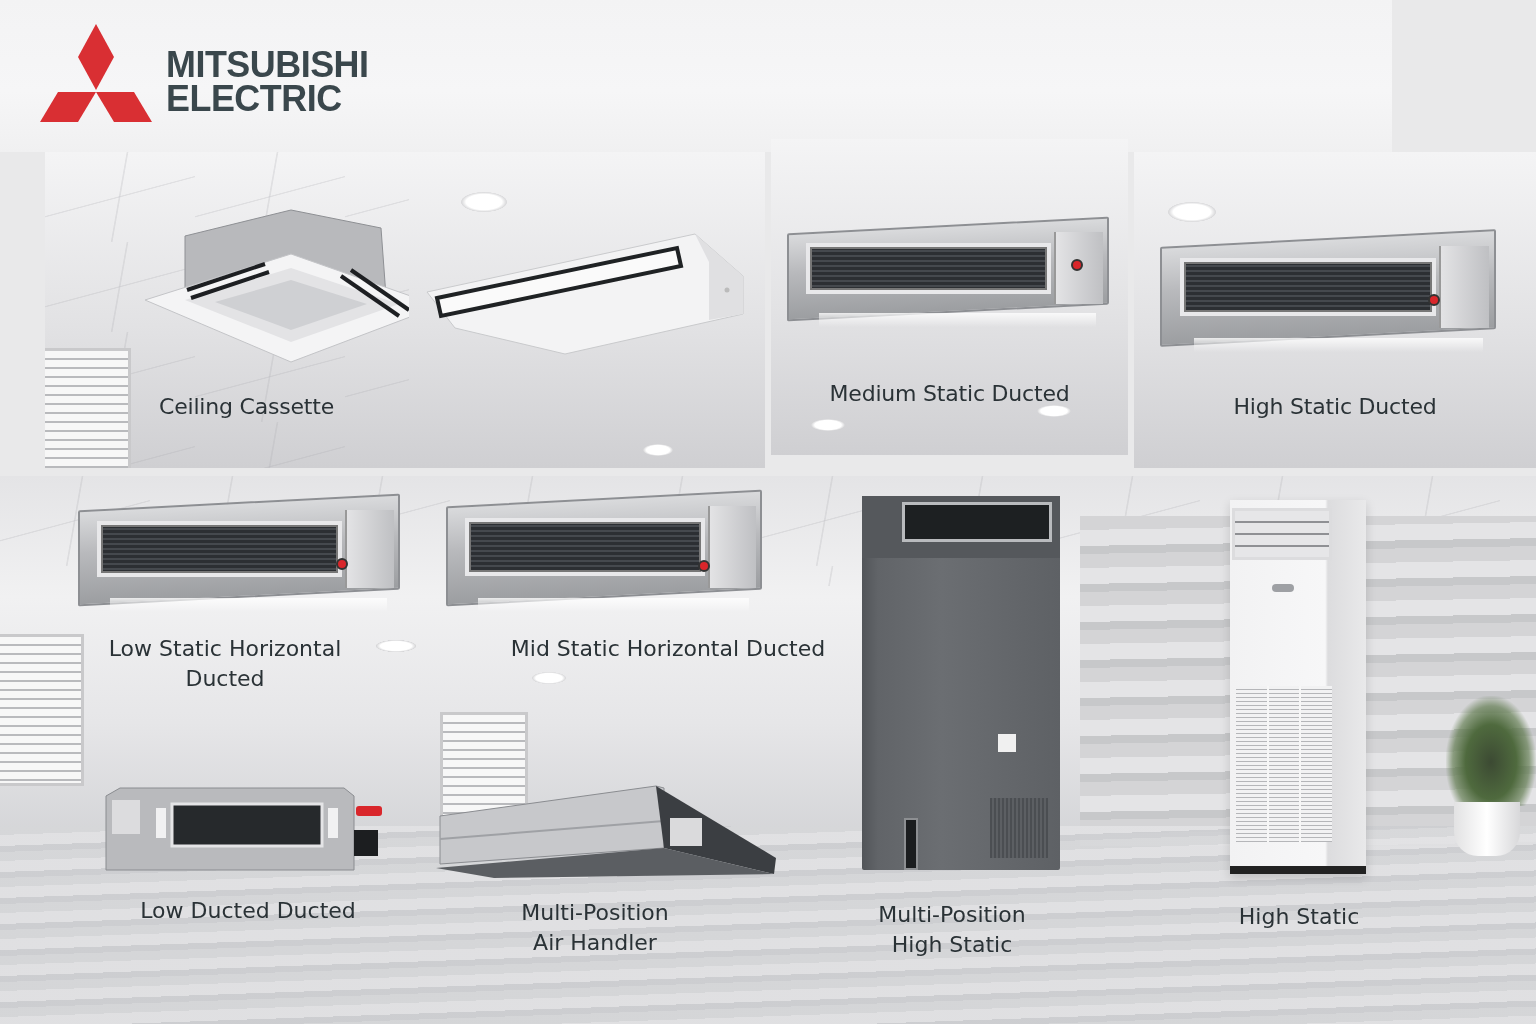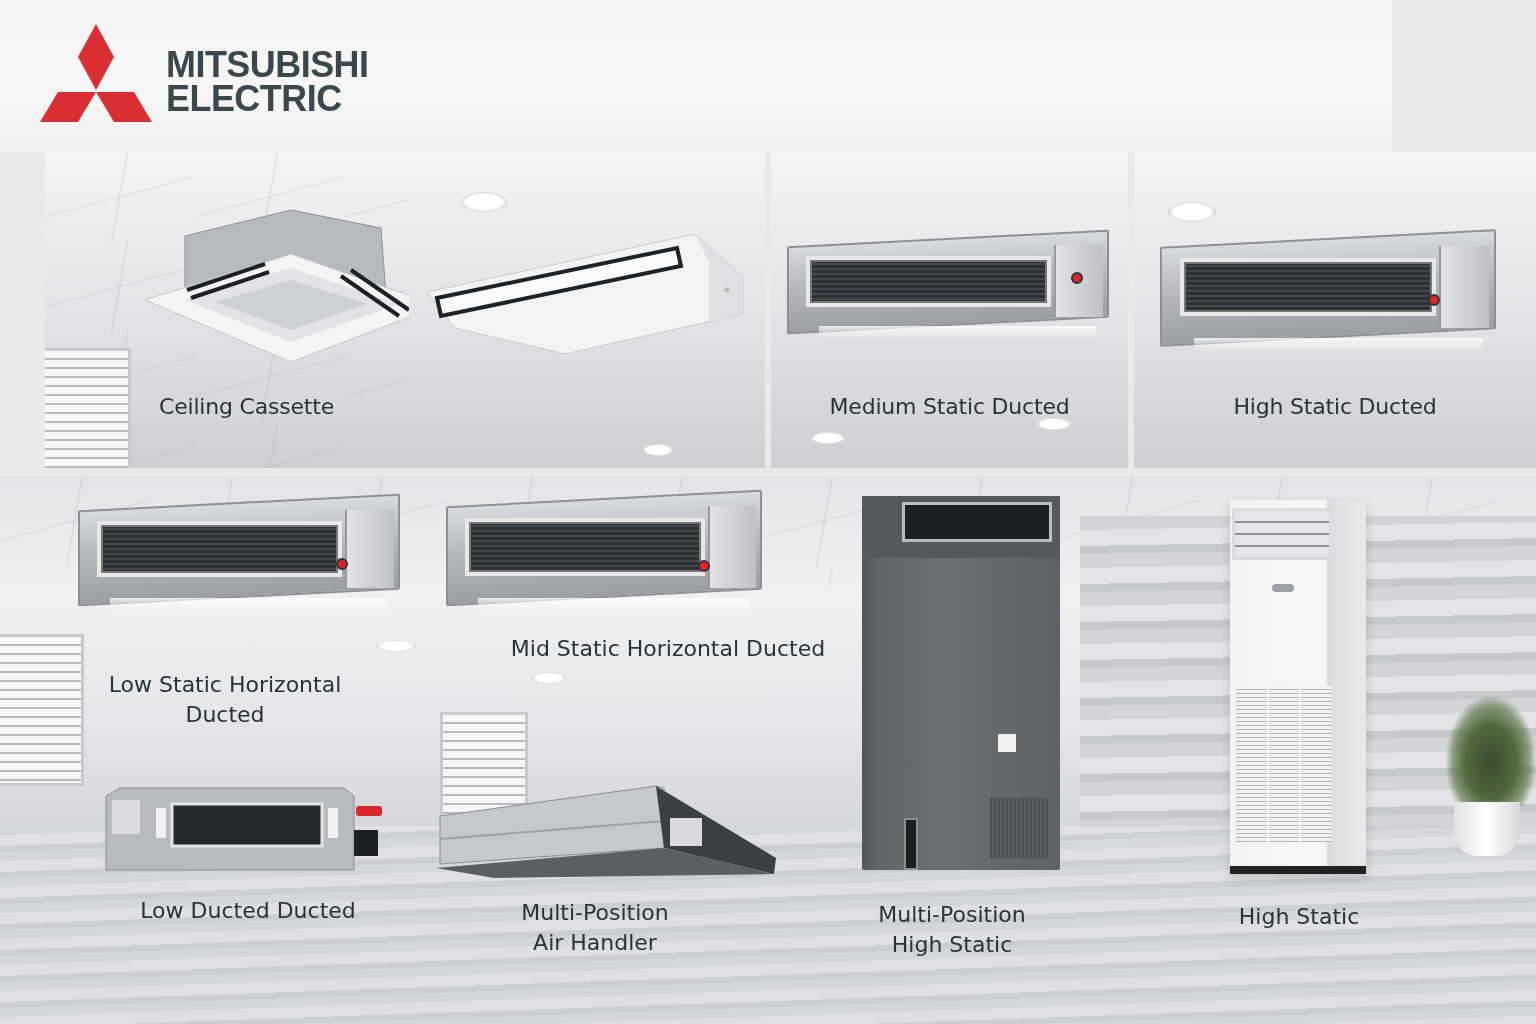--- a/index.html
+++ b/index.html
@@ -180,21 +180,21 @@
   <div class="downlight" style="left:52px;top:40px;width:46px;height:20px;"></div>
   <div class="downlight" style="left:234px;top:292px;width:30px;height:12px;"></div>
   <svg style="position:absolute;left:16px;top:80px;" width="330" height="130" viewBox="0 0 330 130">
     <polygon points="2,60 270,2 318,44 318,82 140,122 30,96" fill="#f3f3f4" stroke="#c9cacc"></polygon>
     <polygon points="270,2 318,44 318,82 284,88 284,30" fill="#e0e0e2"></polygon>
     <polygon points="12,66 252,16 256,34 16,84" fill="#fafafa" stroke="#1f2224" stroke-width="4"></polygon>
     <circle cx="302" cy="58" r="2.5" fill="#bbb"></circle>
   </svg>
 </div>
 
-<div class="panel" style="left:771px;top:152px;width:357px;height:316px;">
+<div class="panel" style="left:771px;top:139px;width:357px;height:316px;">
   <div class="downlight" style="left:40px;top:280px;width:34px;height:12px;"></div>
   <div class="downlight" style="left:266px;top:266px;width:34px;height:12px;"></div>
   <div class="duct-unit" style="left:16px;top:86px;width:322px;height:88px;">
     <div class="duct-box"></div>
     <div class="duct-grille"></div>
     <div class="duct-side"></div>
     <div class="red-valve" style="right:26px;top:34px;"></div>
     <div class="duct-shadow"></div>
   </div>
   <div class="label" style="top:242px;">Medium Static Ducted</div>
@@ -229,21 +229,21 @@
     <div class="duct-shadow"></div>
   </div>
   <div class="duct-unit" style="left:446px;top:22px;width:316px;height:100px;">
     <div class="duct-box"></div>
     <div class="duct-grille"></div>
     <div class="duct-side"></div>
     <div class="red-valve" style="right:52px;top:62px;"></div>
     <div class="duct-shadow"></div>
   </div>
 
-  <div class="label" style="left:60px;top:158px;width:330px;margin-top:36px;">
+  <div class="label" style="left:60px;top:158px;width:330px;">
     <div>Low Static Horizontal</div>
     <div>Ducted</div>
   </div>
   <div class="label" style="left:496px;top:158px;width:344px;">
     <div>Mid Static Horizontal Ducted</div>
   </div>
 
   <svg style="position:absolute;left:104px;top:310px;" width="284" height="90" viewBox="0 0 284 90">
     <polygon points="2,10 16,2 240,2 250,10 250,84 2,84" fill="#b9babd" stroke="#8a8c90"></polygon>
     <rect x="8" y="14" width="28" height="34" fill="#dcdcde"></rect>

